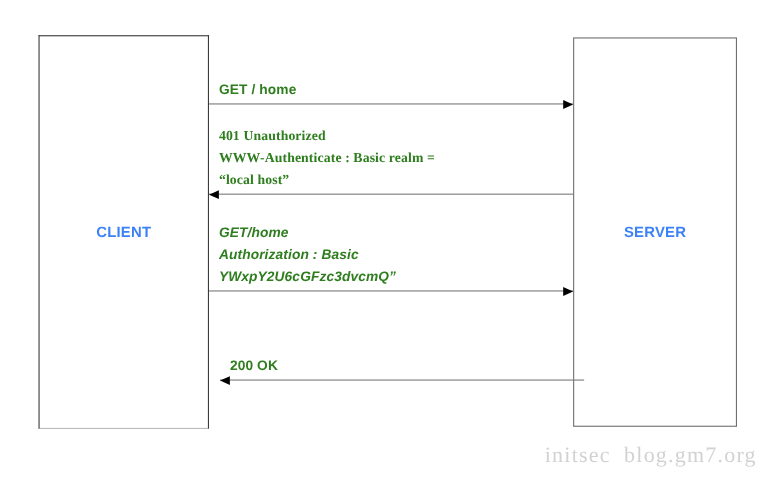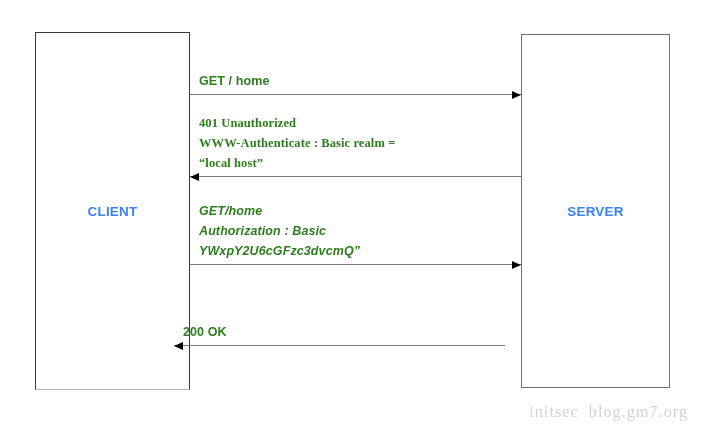--- a/index.html
+++ b/index.html
@@ -92,35 +92,35 @@
   }
   .arrow-head.left {
     left: 0;
     border-right: 9px solid #000000;
   }
 
   
   #msg-1 { left: 190px; top: 57px;  width: 331px; height: 38px; }
   #msg-2 { left: 190px; top: 119px; width: 331px; height: 58px; font-family: Liberation Serif, serif; }
   #msg-3 { left: 190px; top: 207px; width: 331px; height: 58px; font-style: italic; }
-  #msg-4 { left: 174px; top: 318px; width: 331px; height: 28px; }
+  #msg-4 { left: 200px; top: 318px; width: 331px; height: 28px; }
 
   #msg-1 .msg-text,
   #msg-2 .msg-text,
   #msg-3 .msg-text,
   #msg-4 .msg-text { left: 9px; }
 
   
   #watermark {
     position: absolute;
     right: 16px;
     top: 403px;
     color: #d2d2d2;
     font-family: "Liberation Serif", serif;
-    font-size: 16px;
+    font-size: 20px;
     letter-spacing: 1.1px;
     white-space: pre;
   }
 </style>
 </head>
 <body>
 
 <div id="canvas">
 
   <div id="client-box" class="lifeline">

